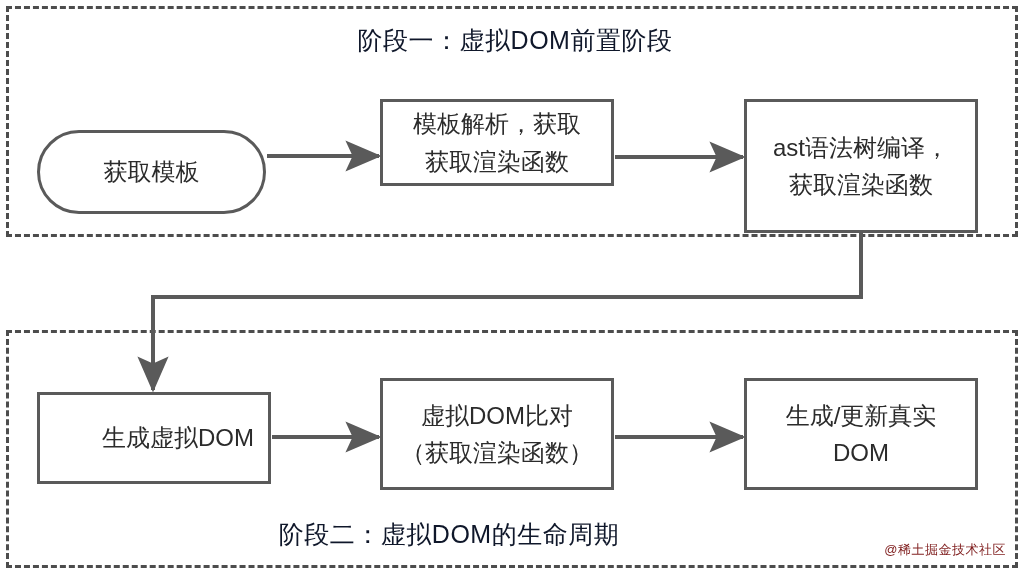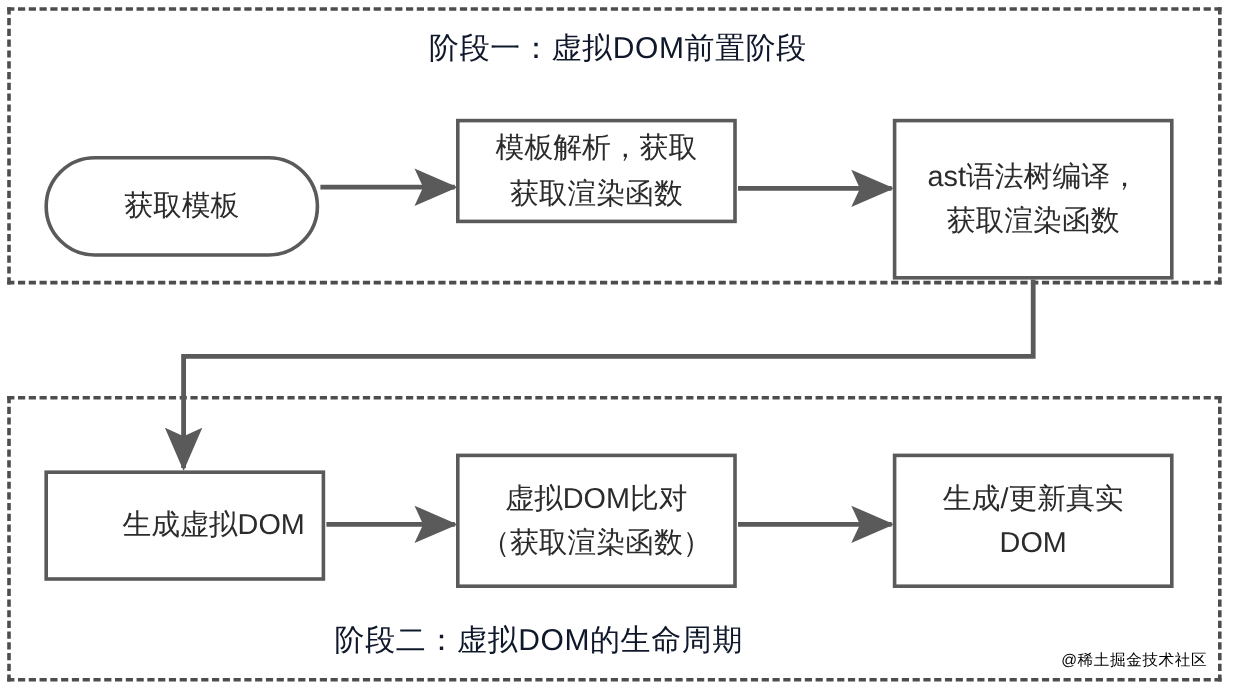--- a/index.html
+++ b/index.html
@@ -73,21 +73,21 @@
     width: 1030px;
     height: 577px;
     pointer-events: none;
   }
 
   .watermark {
     position: absolute;
     right: 24px;
     bottom: 18px;
     font-size: 13px;
-    color: #000000;
+    color: #7f1d1d;
     white-space: nowrap;
     letter-spacing: 0.5px;
     margin-left: 16px;
   }
 </style>
 </head>
 <body>
 
 <div id="canvas">
 

